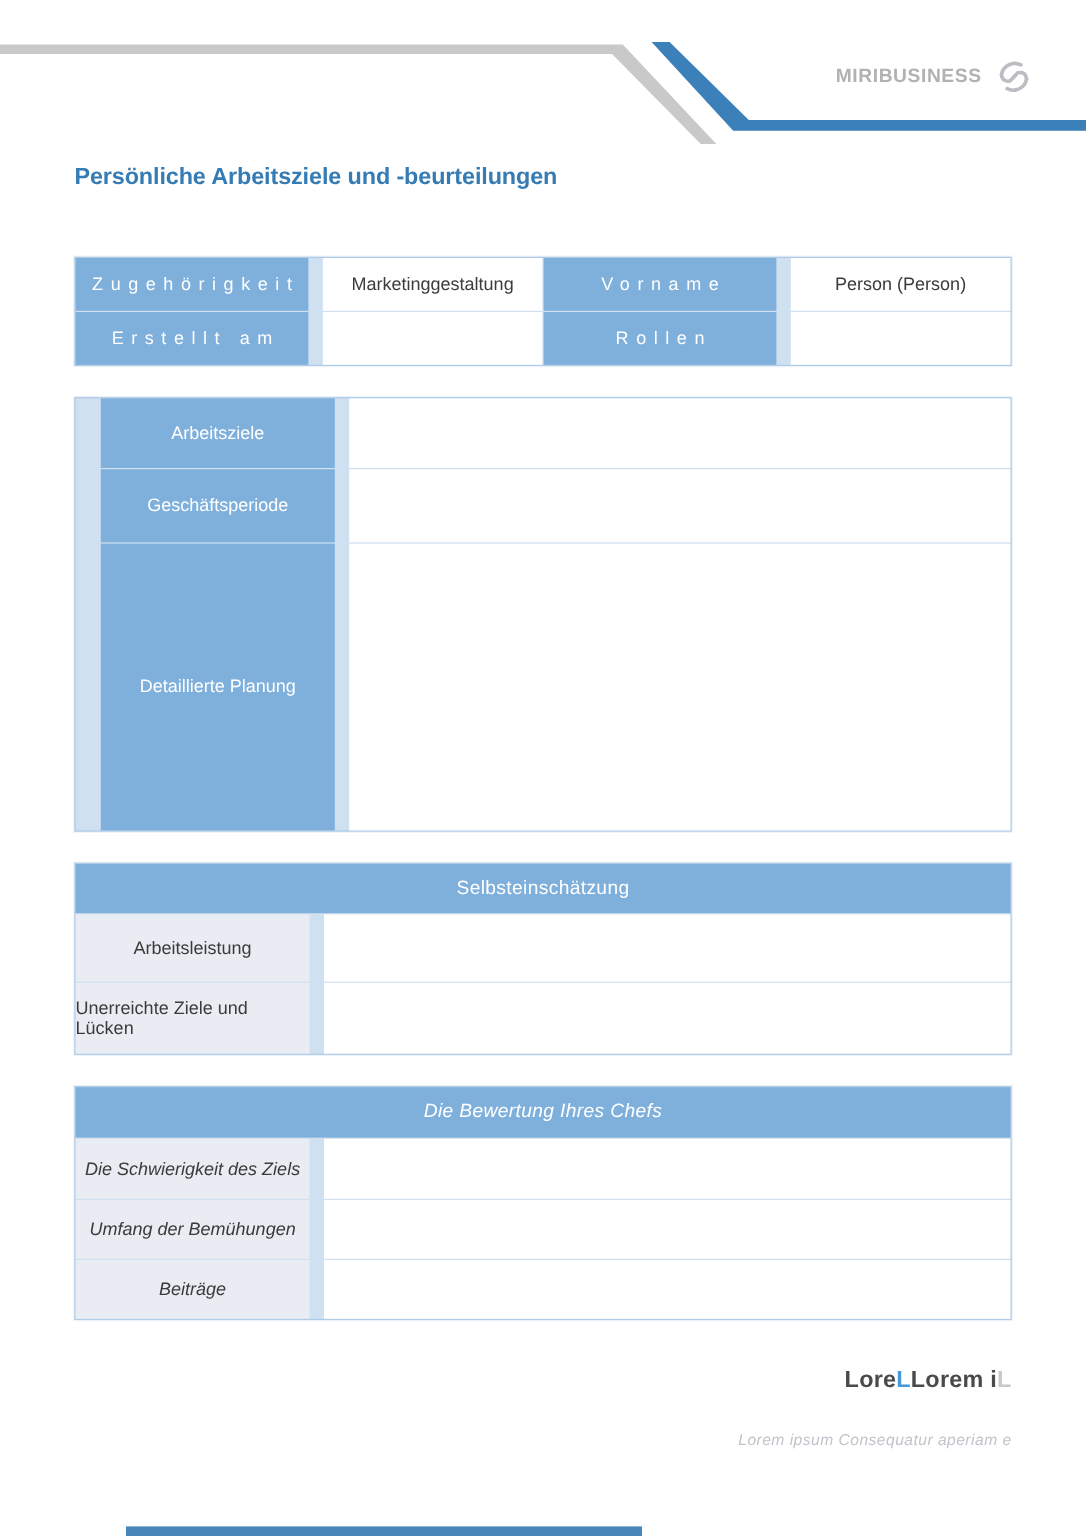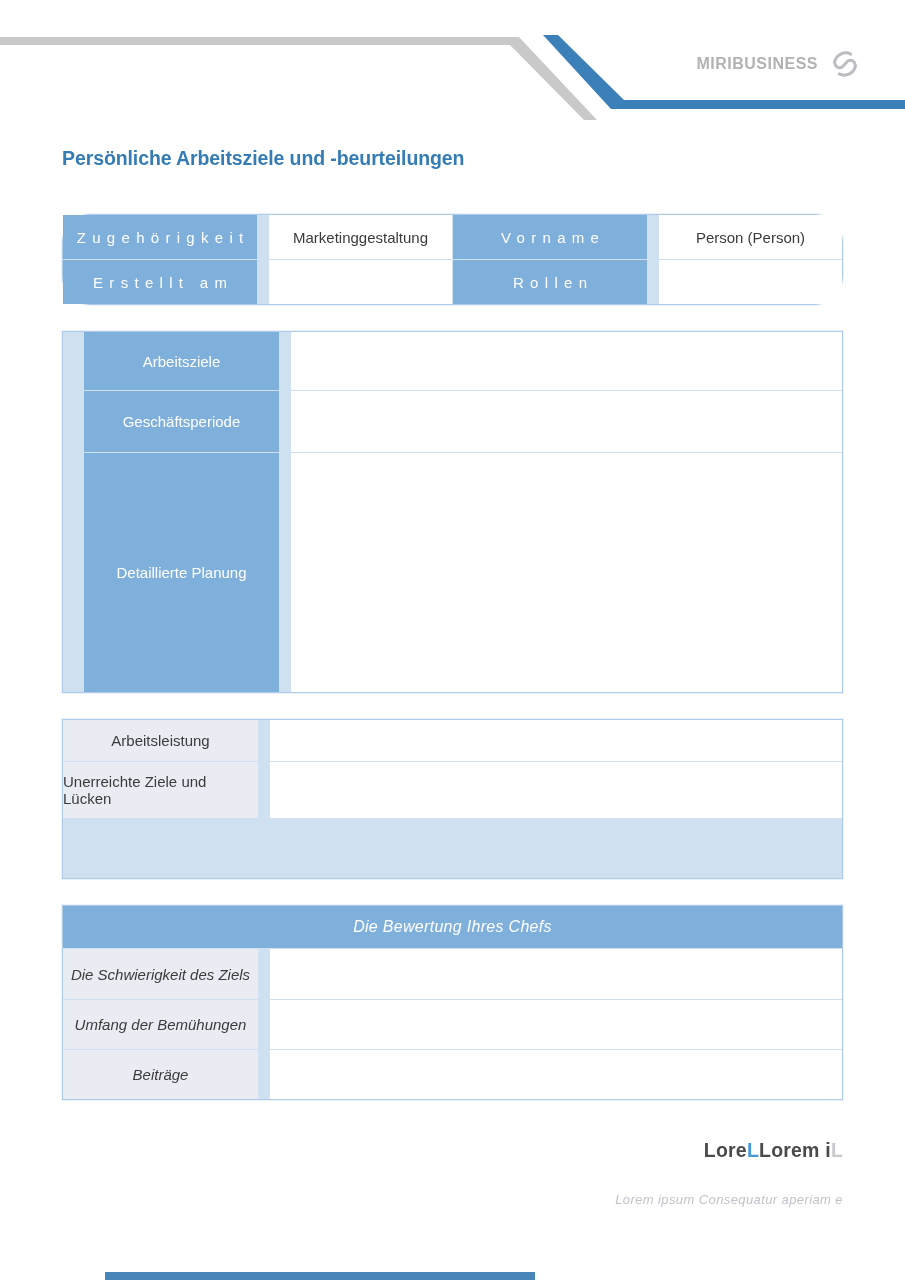--- a/index.html
+++ b/index.html
@@ -22,31 +22,31 @@
   body{font-family:"Liberation Sans","DejaVu Sans",sans-serif;}
   .page{position:relative;width:905px;height:1280px;background:#fff;overflow:hidden;margin:0 auto;}
 
   
   .header-deco{position:absolute;left:0;top:0;width:905px;height:130px;}
 
   .logo{position:absolute;top:46px;right:42px;display:flex;align-items:center;gap:9px;}
   .logo-text{color:var(--logo-gray);font-weight:bold;font-size:16px;letter-spacing:0.5px;}
   .logo-icon{width:36px;height:36px;}
 
-  .page-title{position:absolute;left:62px;top:147px;font-size:19.5px;font-weight:bold;color:var(--title-blue);letter-spacing:-0.1px;}
+  .page-title{position:absolute;left:62px;top:136px;font-size:19.5px;font-weight:bold;color:var(--title-blue);letter-spacing:-0.1px;}
 
   
   .tbl{position:absolute;left:62px;width:781px;background:var(--grid-line);border:1px solid var(--border-blue);display:grid;grid-gap:1px;box-shadow:0 0 0 1px rgba(174,203,231,.25);}
   .cell{display:flex;align-items:center;justify-content:center;font-size:15px;}
   .cell-blue{background:var(--cell-blue);color:#fff;}
   .cell-white{background:#fff;color:var(--text-dark);margin-left:11px;}
   .cell-gray{background:var(--label-gray);color:var(--text-dark);}
   .spaced{letter-spacing:0.42em;text-indent:0.42em;}
 
-  .tbl-info{top:214px;grid-template-columns:1fr 1fr 1fr 1fr;grid-auto-rows:44px;border-radius:29px;}
+  .tbl-info{top:214px;grid-template-columns:1fr 1fr 1fr 1fr;grid-auto-rows:44px;}
   .tbl-goals{top:331px;grid-template-columns:195px 1fr;grid-template-rows:58px 61px 239px;padding-left:21px;}
   .tbl-self{top:719px;grid-template-columns:195px 1fr;grid-template-rows:41px 56px 59px;}
   .tbl-boss{top:905px;grid-template-columns:195px 1fr;grid-template-rows:42px 50px 49px 49px;font-style:italic;}
   .sect-header{grid-column:1 / span 2;background:var(--cell-blue);color:#fff;display:flex;align-items:center;justify-content:center;font-size:16px;letter-spacing:0.3px;}
 
   .footer-brand{position:absolute;top:1139px;right:62px;font-size:19.5px;font-weight:bold;letter-spacing:0.2px;}
   .footer-brand .p1,.footer-brand .p3{color:var(--footer-dark);}
   .footer-brand .p2{color:var(--footer-blue);}
   .footer-brand .p4{color:var(--footer-light);}
   .footer-tagline{position:absolute;top:1192px;right:62px;font-size:13px;font-style:italic;color:var(--tagline-gray);letter-spacing:0.4px;}
@@ -90,20 +90,21 @@
   <div class="tbl tbl-goals">
     <div class="cell cell-blue">Arbeitsziele</div>
     <div class="cell cell-white"></div>
     <div class="cell cell-blue">Geschäftsperiode</div>
     <div class="cell cell-white"></div>
     <div class="cell cell-blue">Detaillierte Planung</div>
     <div class="cell cell-white"></div>
   </div>
 
   <div class="tbl tbl-self">
+    <div class="sect-header">Selbsteinschätzung</div>
     <div class="cell cell-gray">Arbeitsleistung</div>
     <div class="cell cell-white"></div>
     <div class="cell cell-gray">Unerreichte Ziele und Lücken</div>
     <div class="cell cell-white"></div>
   </div>
 
   <div class="tbl tbl-boss">
     <div class="sect-header">Die Bewertung Ihres Chefs</div>
     <div class="cell cell-gray">Die Schwierigkeit des Ziels</div>
     <div class="cell cell-white"></div>

